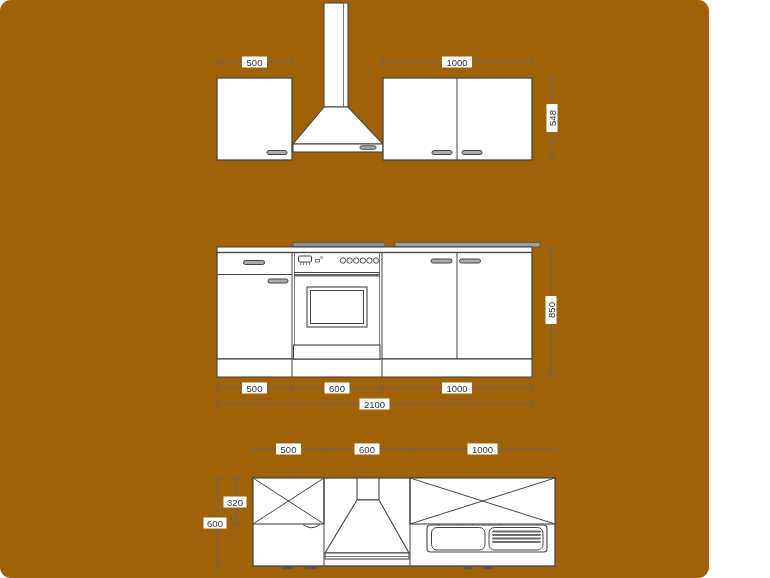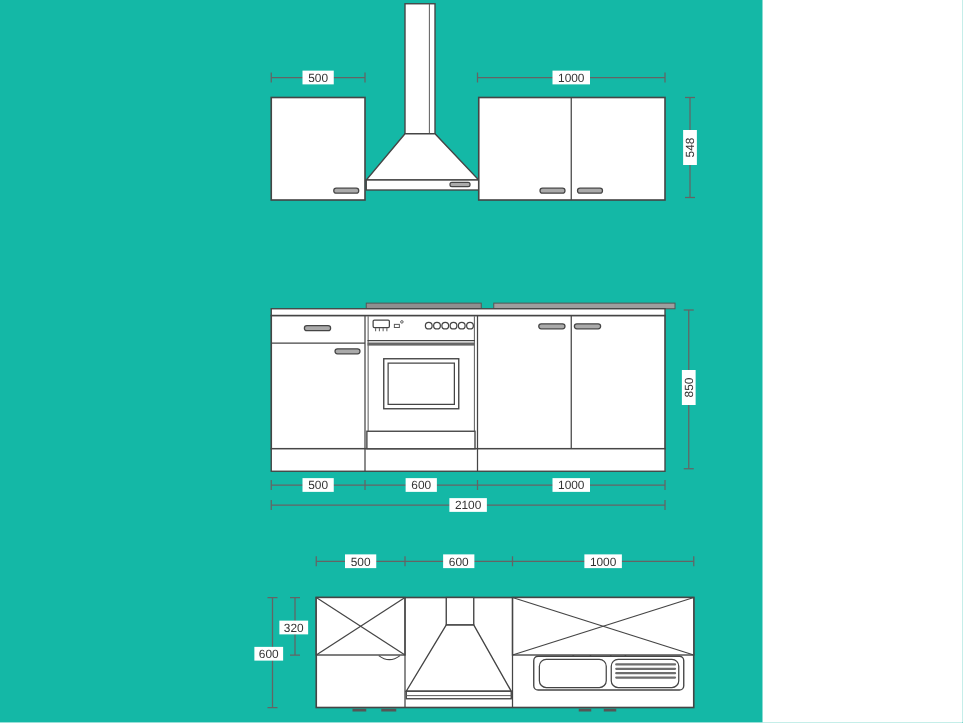--- a/index.html
+++ b/index.html
@@ -1,16 +1,16 @@
 <!DOCTYPE html>
 <html><head>
 <meta charset="utf-8">
 <style>
   html, body { margin: 0; padding: 0; background: #ffffff; }
-  #canvas { width: 610px; height: 578px; background: #14b8a6; position: relative; }
+  #canvas { width: 709px; height: 578px; background: #a16207; position: relative; border-radius: 11px; }
   svg { display: block; }
   .outline   { fill: #ffffff; stroke: #454545; stroke-width: 1.3; }
   .outline2  { fill: #ffffff; stroke: #454545; stroke-width: 1.1; }
   .thin      { stroke: #454545; stroke-width: 1; fill: none; }
   .hair      { stroke: #5a5a5a; stroke-width: 0.8; fill: none; }
   .dimline   { stroke: #646464; stroke-width: 1; fill: none; }
   .dim-text  { font: 9.5px "Liberation Sans", "DejaVu Sans", sans-serif; fill: #333333; }
   .handle    { fill: #aaaaaa; stroke: #454545; stroke-width: 1; }
   .strip-dark{ fill: #8f8f8f; stroke: #555555; stroke-width: 0.8; }
   .strip     { fill: #9e9e9e; stroke: #555555; stroke-width: 0.8; }

